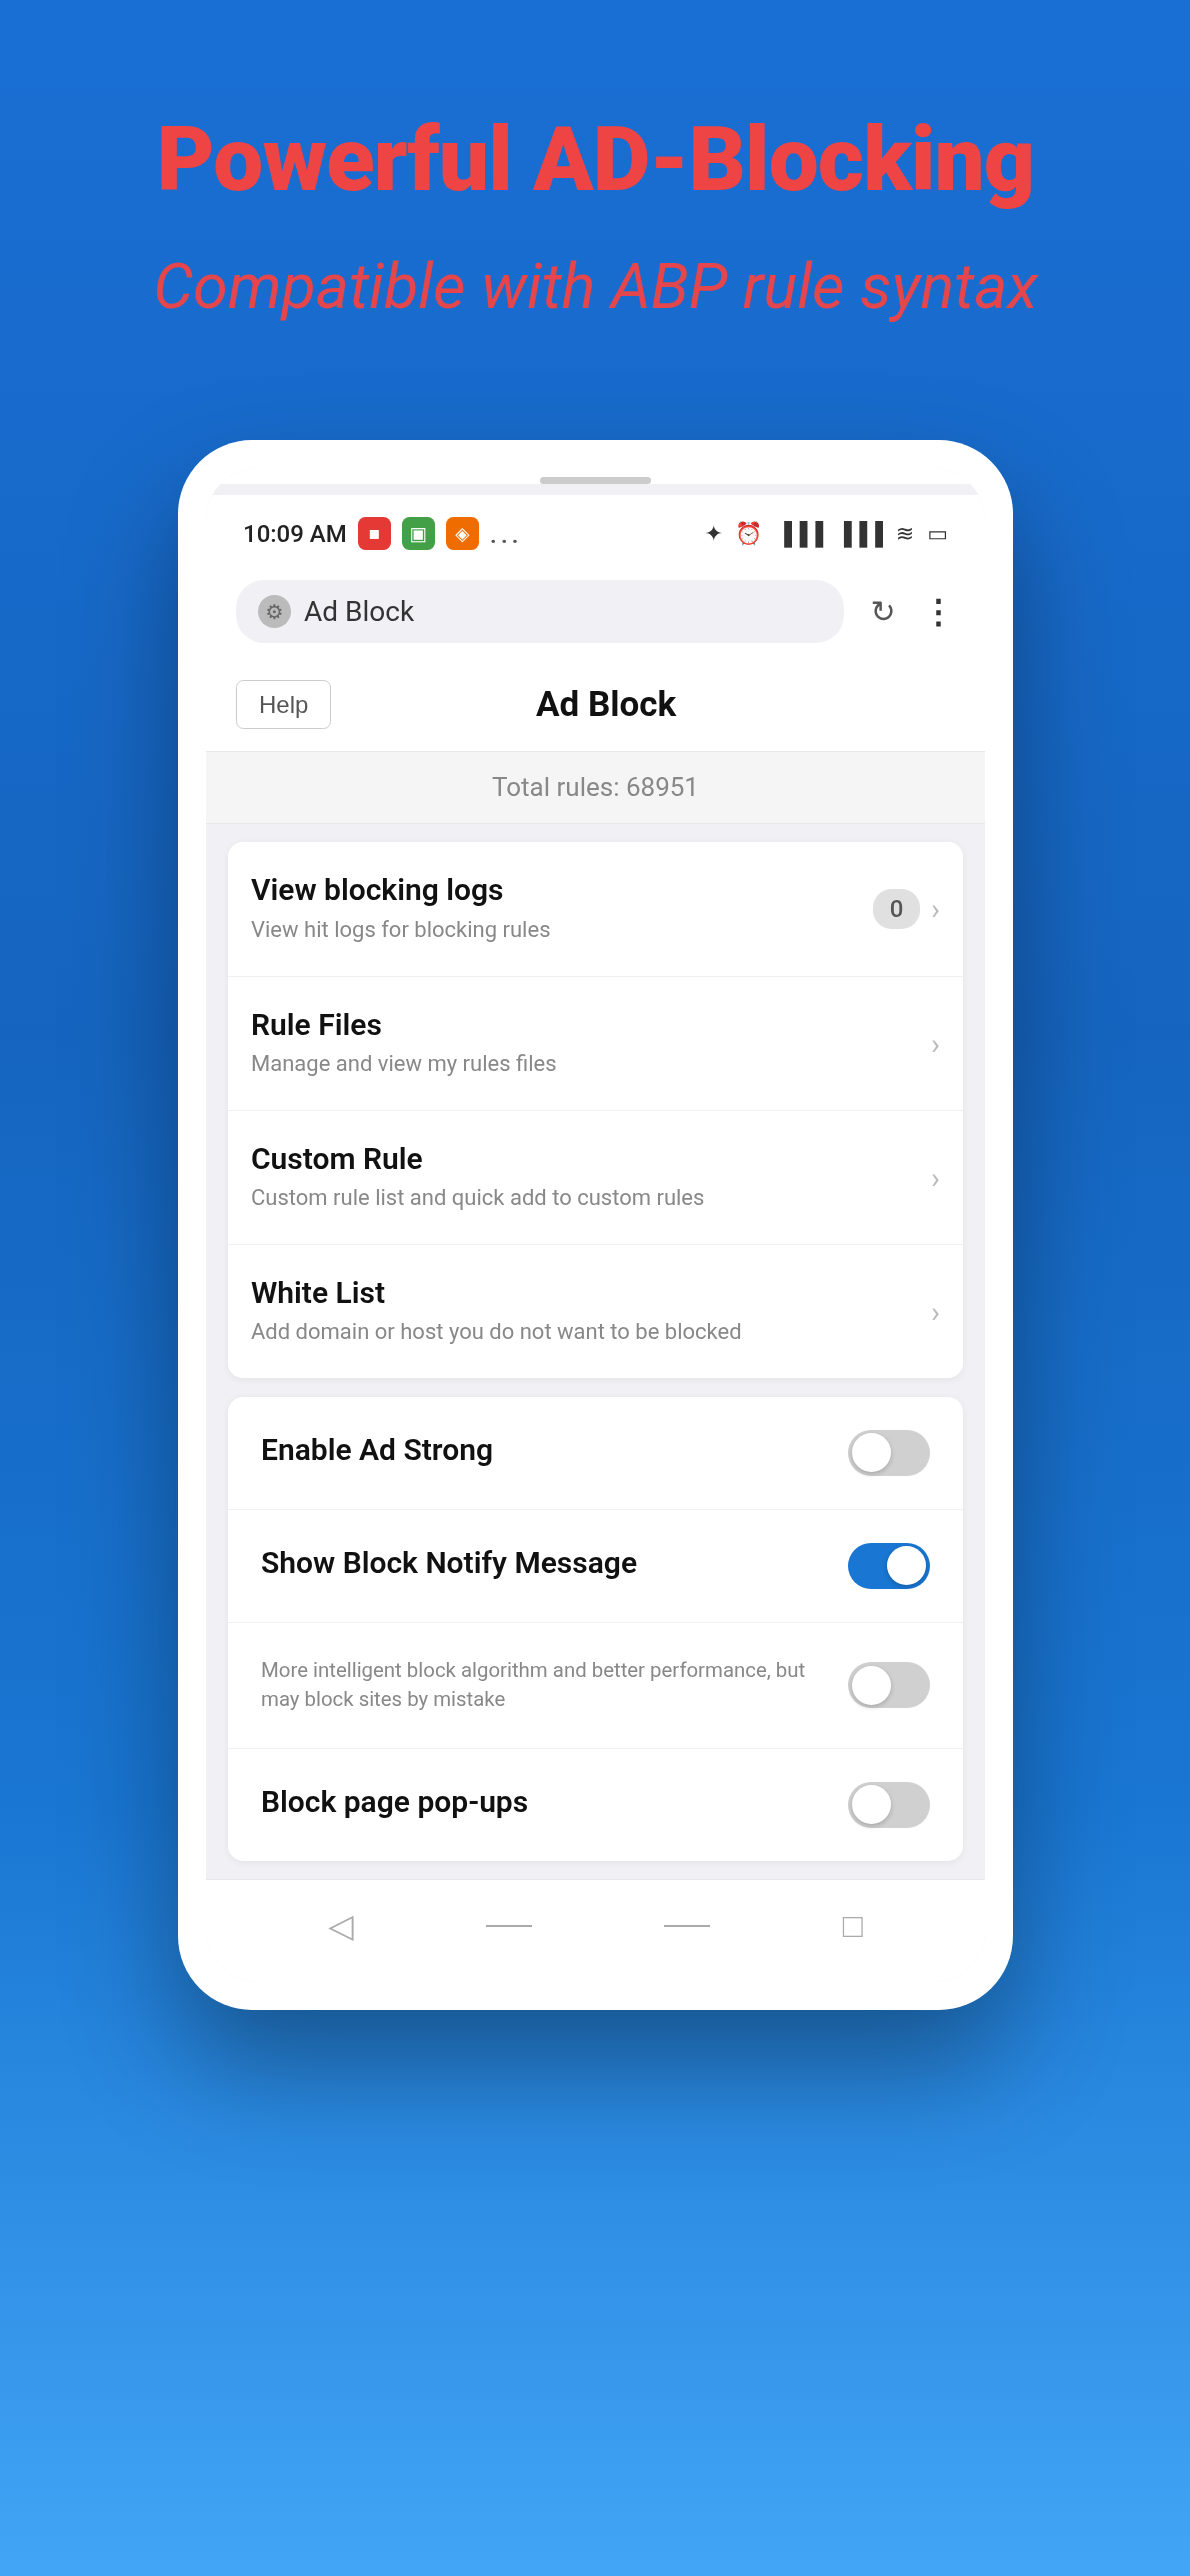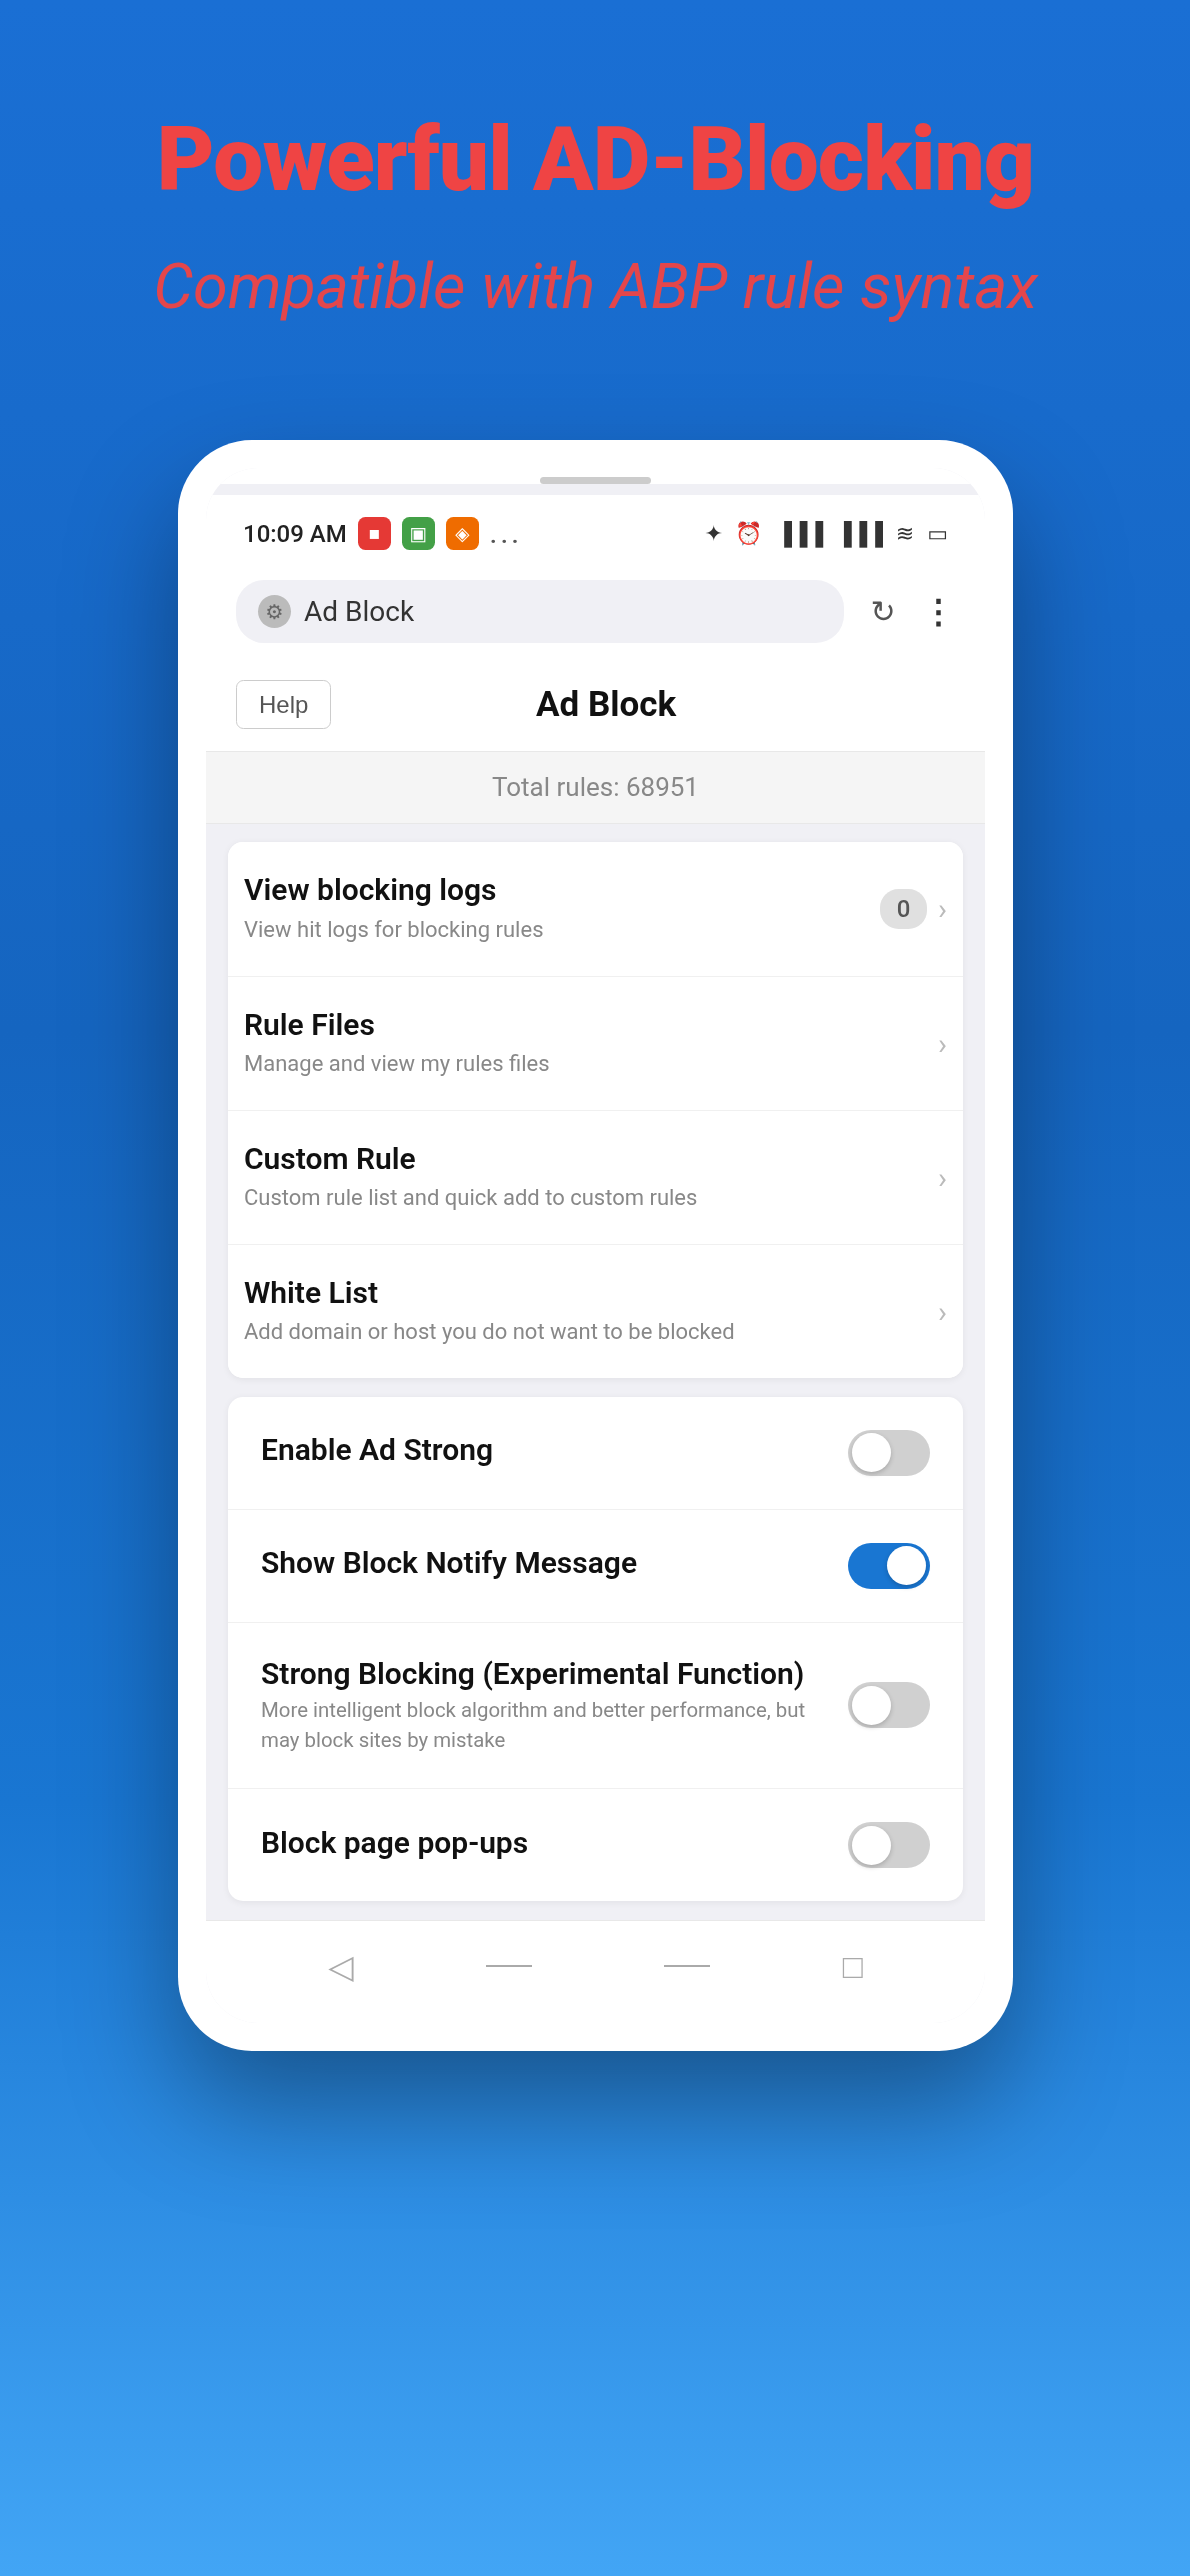--- a/index.html
+++ b/index.html
@@ -197,21 +197,21 @@
     
     .menu-section {
       background: white;
       margin: 18.5px 22px;
       border-radius: 15px;
       overflow: hidden;
       box-shadow: 0 1.9px 7.4px rgba(0,0,0,0.06);
     }
 
     .menu-item {
-      padding: 30px 16px;
+      padding: 30px 23px;
       display: flex;
       align-items: center;
       justify-content: center;
       border-bottom: 0.9px solid #f0f0f0;
       background: white;
     }
 
     .menu-item:last-child {
       border-bottom: none;
     }
@@ -462,21 +462,20 @@
         <div class="settings-item-left">
           <div class="settings-item-title">Show Block Notify Message</div>
         </div>
         <div class="toggle toggle-on">
           <div class="toggle-knob"></div>
         </div>
       </div>
 
       <div class="settings-item">
         <div class="settings-item-left">
-          <div class="settings-item-title">Strong Blocking (Experimental Function)</div>
           <div class="settings-item-subtitle">More intelligent block algorithm and better performance, but may block sites by mistake</div>
         </div>
         <div class="toggle toggle-off">
           <div class="toggle-knob"></div>
         </div>
       </div>
 
       <div class="settings-item">
         <div class="settings-item-left">
           <div class="settings-item-title">Block page pop-ups</div>

